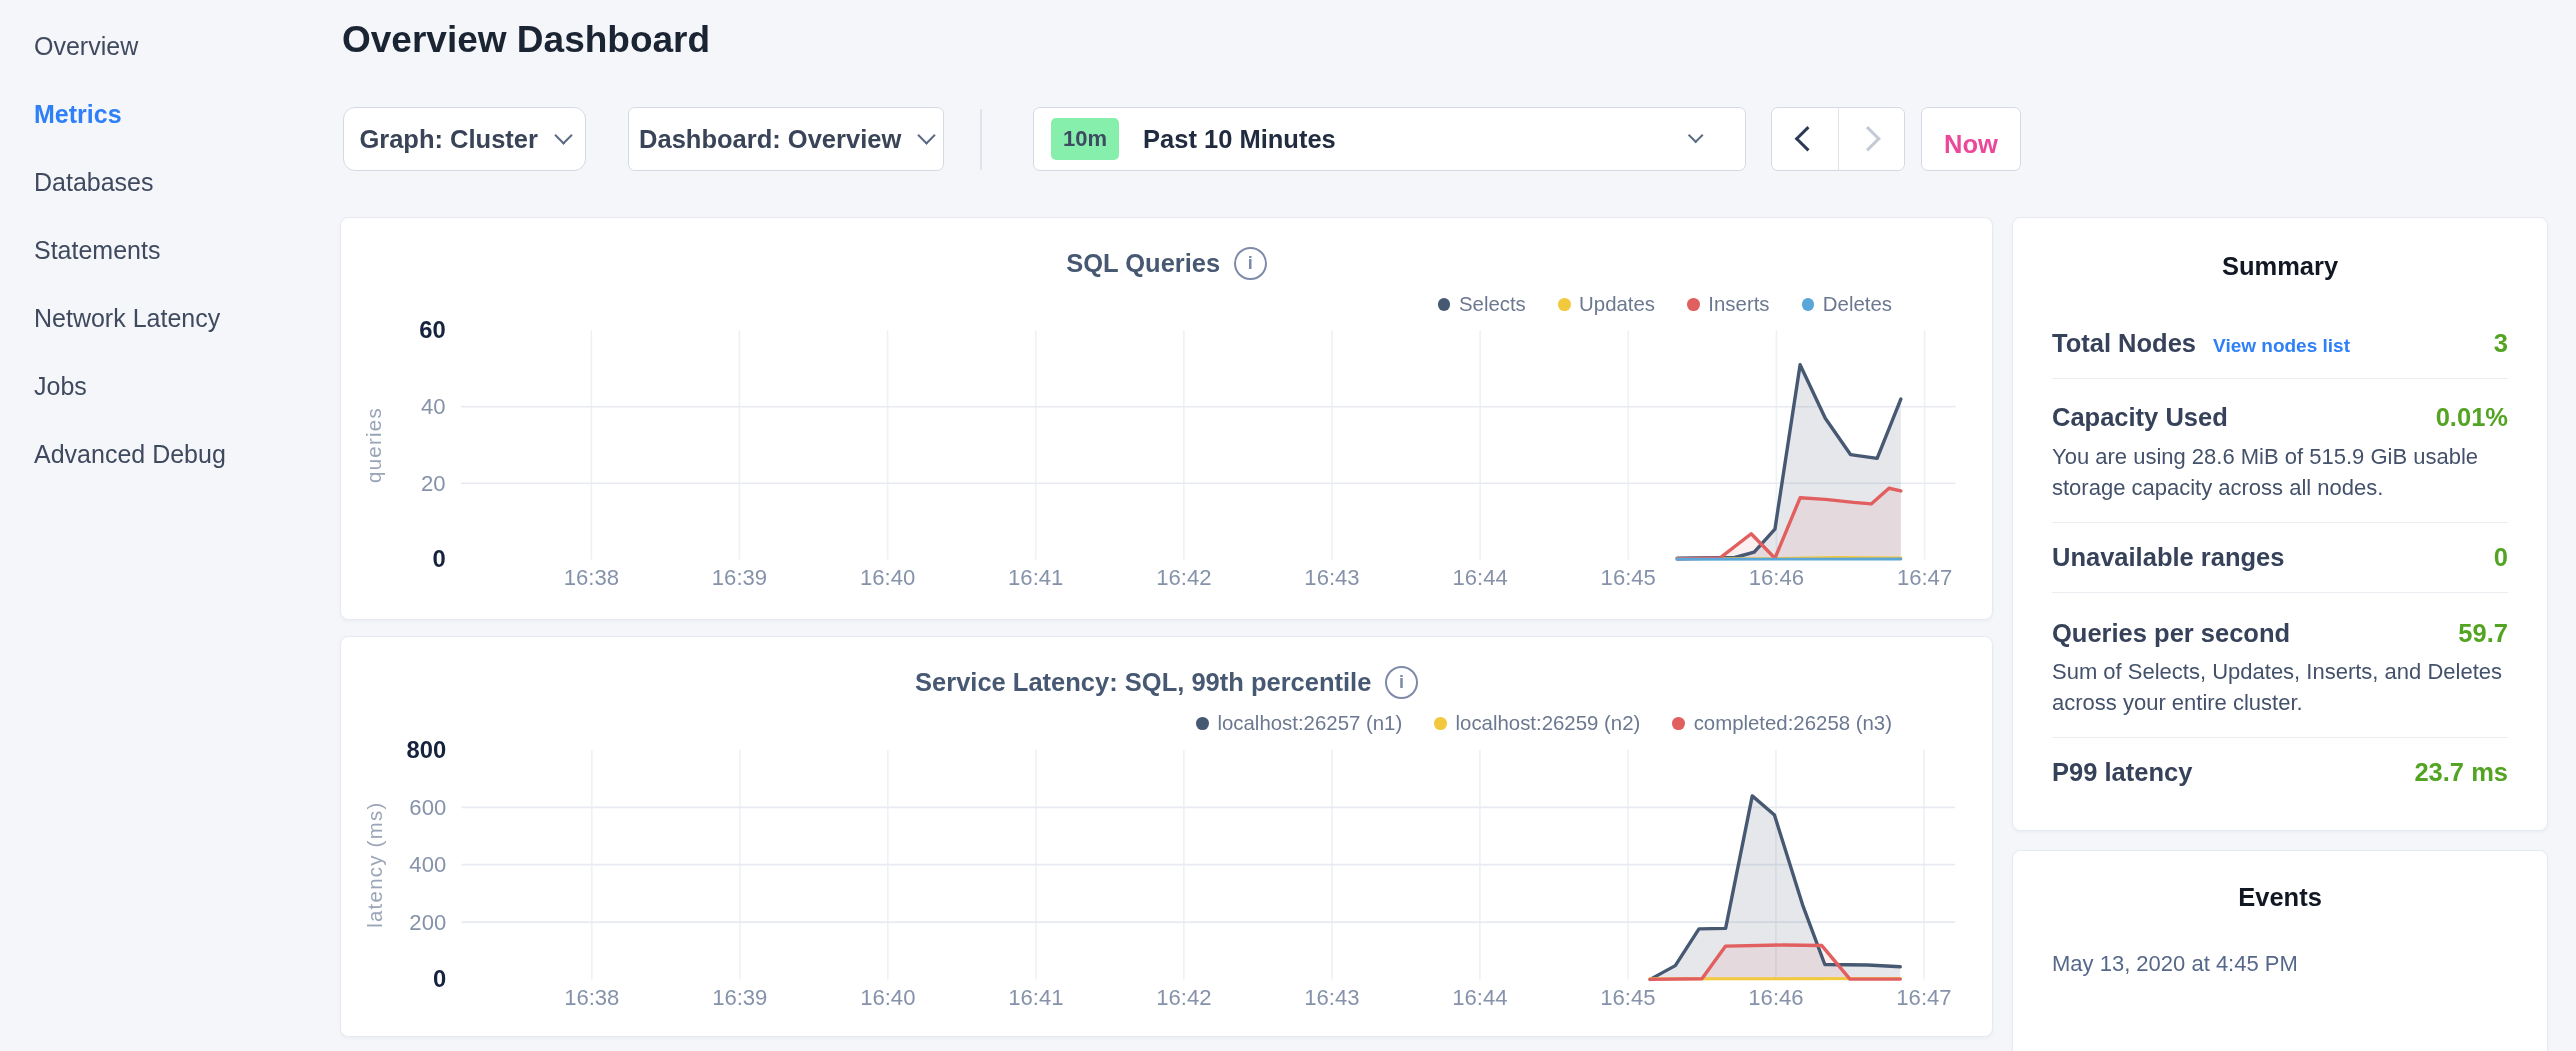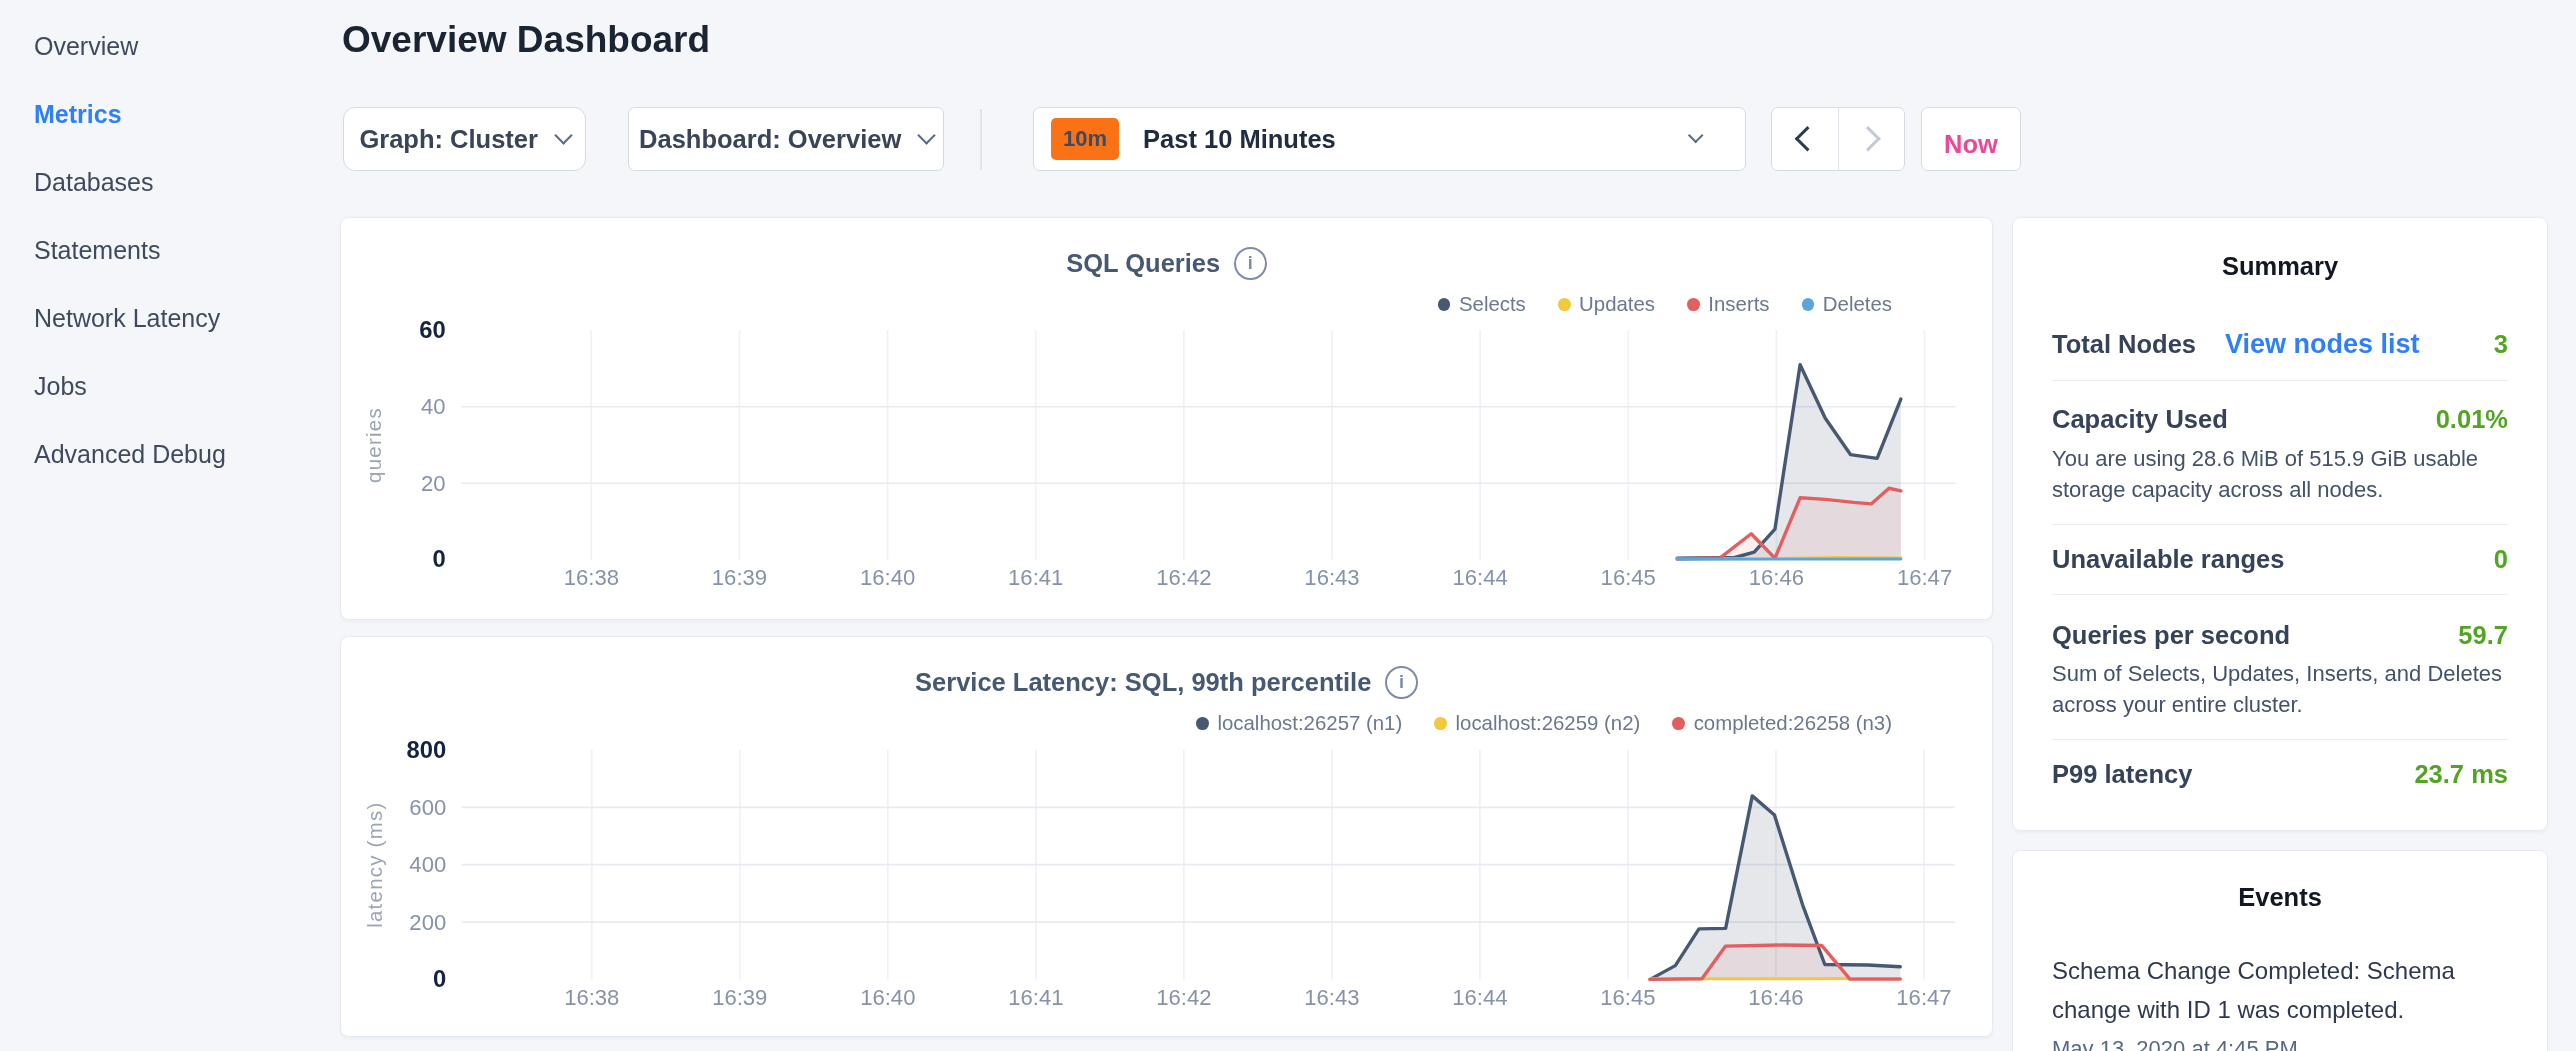--- a/index.html
+++ b/index.html
@@ -16,21 +16,21 @@
 
   
   .btn{position:absolute;top:107px;height:64px;background:#fff;border:1.7px solid #d4dae3;border-radius:6.8px;
        display:flex;align-items:center;justify-content:center;box-sizing:border-box;cursor:pointer;}
   .btn-label{font-size:25.5px;font-weight:600;color:#3a4458;}
   .chev{display:inline-block;width:11px;height:11px;border-right:2.6px solid #5a6b85;border-bottom:2.6px solid #5a6b85;transform:rotate(45deg);margin-left:18.7px;margin-top:-6.8px;}
   #graph-btn{left:343px;width:243px;border-radius:12px;}
   #dashboard-btn{left:628px;width:316px;}
   .vdivider{position:absolute;left:980px;top:109px;width:1.7px;height:61px;background:#dfe3ea;}
   #time-btn{left:1033px;width:713px;justify-content:flex-start;padding:0 17px;}
-  .time-badge{background:#f97316;border-radius:5.1px;padding:7.7px 12px;font-size:22px;font-weight:700;color:#3e4a61;margin-right:24px;}
+  .time-badge{background:#86efac;border-radius:5.1px;padding:7.7px 12px;font-size:22px;font-weight:700;color:#3e4a61;margin-right:24px;}
   .time-label{font-size:25.5px;font-weight:700;color:#222c41;}
   #time-btn .chev{position:absolute;right:44px;width:9.4px;height:9.4px;border-width:2.1px;}
   .arrow-group{position:absolute;left:1771px;top:107px;width:134px;height:64px;background:#fff;border:1.7px solid #d4dae3;border-radius:6.8px;box-sizing:border-box;display:flex;}
   .arrow-btn{flex:1;display:flex;align-items:center;justify-content:center;cursor:pointer;}
   .arrow-btn + .arrow-btn{border-left:1.7px solid #dfe3ea;}
   .chev-big{display:inline-block;width:14.5px;height:14.5px;border-right:3.8px solid #2c3a55;border-bottom:3.8px solid #2c3a55;}
   .chev-left{transform:rotate(135deg);margin-left:6.8px;}
   .chev-right{transform:rotate(-45deg);margin-right:6.8px;border-color:#c3cad5;}
   #now-btn{left:1921px;width:100px;}
   #now-btn .btn-label{color:#ec4899;margin-top:11px;}
@@ -50,21 +50,21 @@
   .legend{position:absolute;right:100px;top:75px;display:flex;gap:32px;align-items:center;}
   .legend-item{display:flex;align-items:center;gap:8.5px;font-size:20.4px;color:#6b7890;}
   .legend-dot{width:12.8px;height:12.8px;border-radius:50%;display:inline-block;}
   .chart-svg{position:absolute;left:0;top:0;}
 
   
   .scard-pad{padding:34px 39px 0 39px;}
   .scard-title{text-align:center;font-size:25.5px;font-weight:700;color:#111723;}
   .srow-head{display:flex;align-items:baseline;}
   .slabel{font-size:25.5px;font-weight:700;color:#36415a;}
-  .slink{font-size:27px;font-weight:600;color:#2f80f8;margin-left:29px;cursor:pointer;text-decoration:none;}
+  .slink{font-size:19px;font-weight:600;color:#2f80f8;margin-left:17px;cursor:pointer;text-decoration:none;}
   .sval{margin-left:auto;font-size:25.5px;font-weight:700;color:#54a423;}
   .sdesc{font-size:22px;line-height:31px;color:#44516b;margin-top:8.5px;}
   .sdivider{border:none;border-top:1.7px solid #e9edf2;margin:0;}
   .m-title{margin-bottom:48px;}
   .r1{margin-bottom:20.4px;}
   .d1{margin-bottom:24px;}
   .r2{margin-bottom:17px;}
   .d2{margin-top:18.7px;margin-bottom:20.4px;}
   .r3{margin-bottom:20.4px;}
   .d3{margin-bottom:25.5px;}
@@ -292,20 +292,19 @@
           <span class="sval">23.7 ms</span>
         </div>
       </div>
     </div>
   </div>
 
   <div class="card" id="events-card">
     <div class="ecard-pad">
       <div class="ecard-title">Events</div>
       <div>
-        <div class="event-text">Schema Change Completed: Schema change with ID 1 was completed.</div>
         <div class="event-time">May 13, 2020 at 4:45 PM</div>
       </div>
     </div>
   </div>
 
 </div>
 
 
 </body></html>

